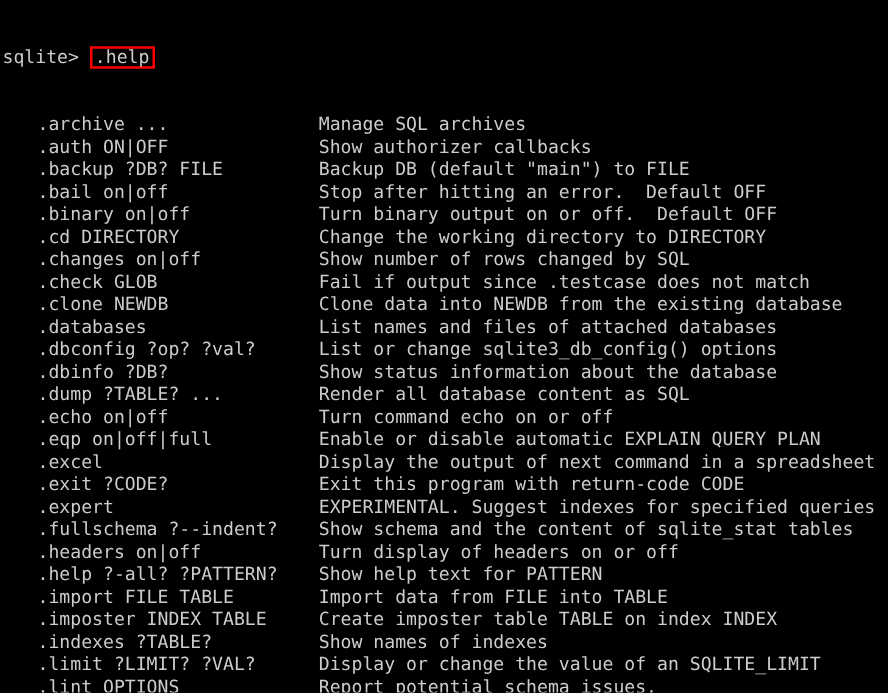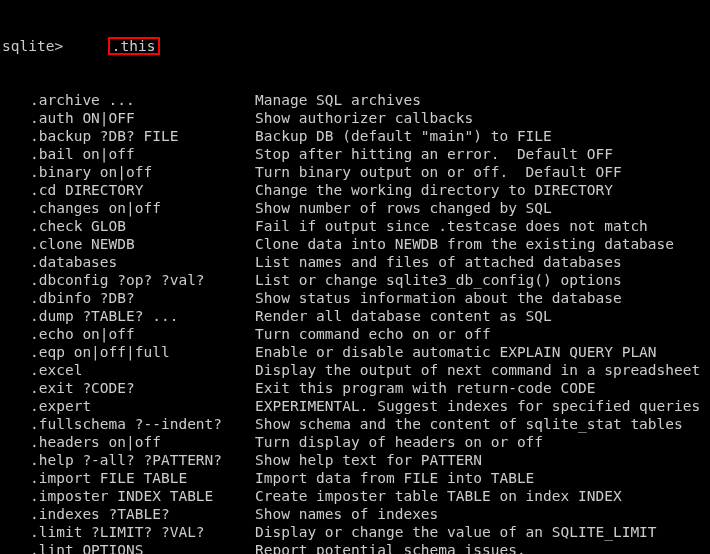--- a/index.html
+++ b/index.html
@@ -13,21 +13,20 @@
     color: #cccccc;
     overflow: hidden;
   }
   .terminal {
     padding: 1px 0 0 2px;
     white-space: pre;
   }
   .prompt-line {
     display: flex;
     align-items: flex-end;
-    gap: 36px;
   }
   .prompt {
     color: #cccccc;
   }
   .highlight-box {
     border: 2px solid #ff0000;
     padding: 0 2px;
     margin-left: 0px;
     color: #cccccc;
     display: inline-block;
@@ -47,16 +46,16 @@
   .desc {
     display: inline;
     margin-top: 44px;
   }
 </style>
 </head>
 <body>
 
 <div class="terminal">
   <div class="prompt-line">
-    <span class="prompt">sqlite&gt; </span><span class="highlight-box">.this</span>
+    <span class="prompt">sqlite&gt; </span><span class="highlight-box">.help</span>
   </div>
   <div id="help-list"><div class="help-row"><span class="cmd">.archive ...</span><span class="desc">Manage SQL archives</span></div><div class="help-row"><span class="cmd">.auth ON|OFF</span><span class="desc">Show authorizer callbacks</span></div><div class="help-row"><span class="cmd">.backup ?DB? FILE</span><span class="desc">Backup DB (default "main") to FILE</span></div><div class="help-row"><span class="cmd">.bail on|off</span><span class="desc">Stop after hitting an error.  Default OFF</span></div><div class="help-row"><span class="cmd">.binary on|off</span><span class="desc">Turn binary output on or off.  Default OFF</span></div><div class="help-row"><span class="cmd">.cd DIRECTORY</span><span class="desc">Change the working directory to DIRECTORY</span></div><div class="help-row"><span class="cmd">.changes on|off</span><span class="desc">Show number of rows changed by SQL</span></div><div class="help-row"><span class="cmd">.check GLOB</span><span class="desc">Fail if output since .testcase does not match</span></div><div class="help-row"><span class="cmd">.clone NEWDB</span><span class="desc">Clone data into NEWDB from the existing database</span></div><div class="help-row"><span class="cmd">.databases</span><span class="desc">List names and files of attached databases</span></div><div class="help-row"><span class="cmd">.dbconfig ?op? ?val?</span><span class="desc">List or change sqlite3_db_config() options</span></div><div class="help-row"><span class="cmd">.dbinfo ?DB?</span><span class="desc">Show status information about the database</span></div><div class="help-row"><span class="cmd">.dump ?TABLE? ...</span><span class="desc">Render all database content as SQL</span></div><div class="help-row"><span class="cmd">.echo on|off</span><span class="desc">Turn command echo on or off</span></div><div class="help-row"><span class="cmd">.eqp on|off|full</span><span class="desc">Enable or disable automatic EXPLAIN QUERY PLAN</span></div><div class="help-row"><span class="cmd">.excel</span><span class="desc">Display the output of next command in a spreadsheet</span></div><div class="help-row"><span class="cmd">.exit ?CODE?</span><span class="desc">Exit this program with return-code CODE</span></div><div class="help-row"><span class="cmd">.expert</span><span class="desc">EXPERIMENTAL. Suggest indexes for specified queries</span></div><div class="help-row"><span class="cmd">.fullschema ?--indent?</span><span class="desc">Show schema and the content of sqlite_stat tables</span></div><div class="help-row"><span class="cmd">.headers on|off</span><span class="desc">Turn display of headers on or off</span></div><div class="help-row"><span class="cmd">.help ?-all? ?PATTERN?</span><span class="desc">Show help text for PATTERN</span></div><div class="help-row"><span class="cmd">.import FILE TABLE</span><span class="desc">Import data from FILE into TABLE</span></div><div class="help-row"><span class="cmd">.imposter INDEX TABLE</span><span class="desc">Create imposter table TABLE on index INDEX</span></div><div class="help-row"><span class="cmd">.indexes ?TABLE?</span><span class="desc">Show names of indexes</span></div><div class="help-row"><span class="cmd">.limit ?LIMIT? ?VAL?</span><span class="desc">Display or change the value of an SQLITE_LIMIT</span></div><div class="help-row"><span class="cmd">.lint OPTIONS</span><span class="desc">Report potential schema issues.</span></div></div>
 </div>
 
 </body></html>

